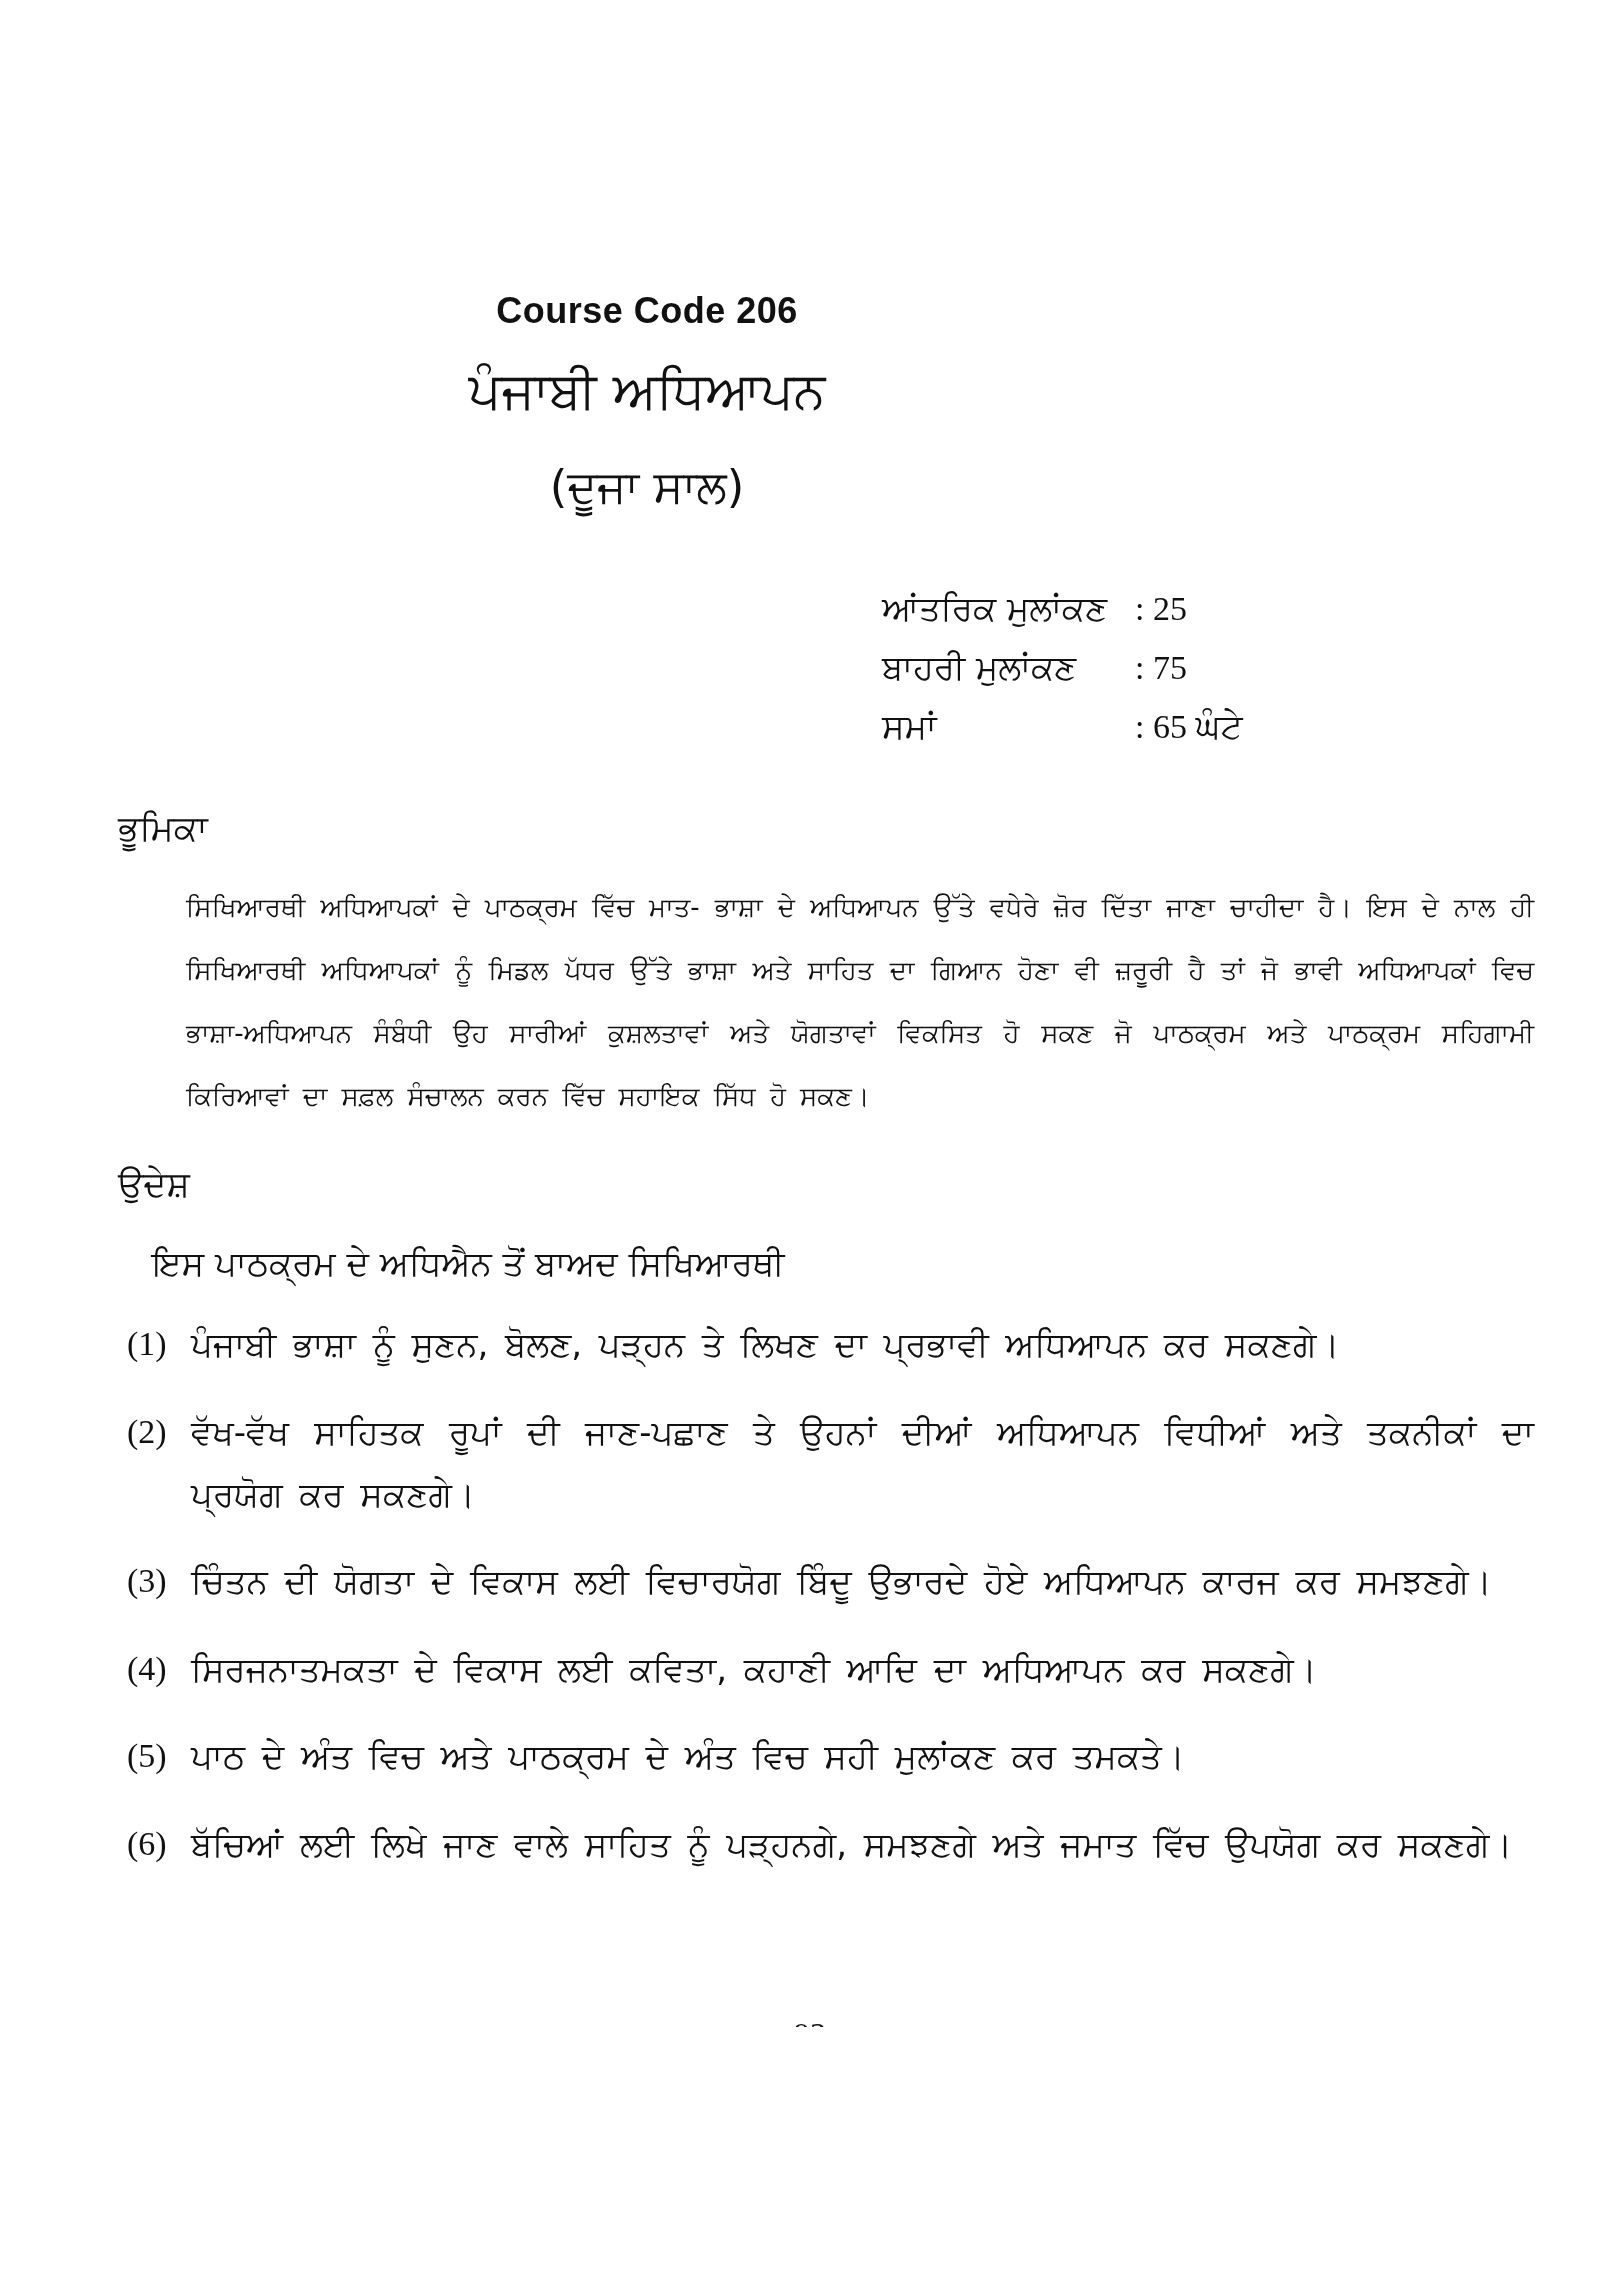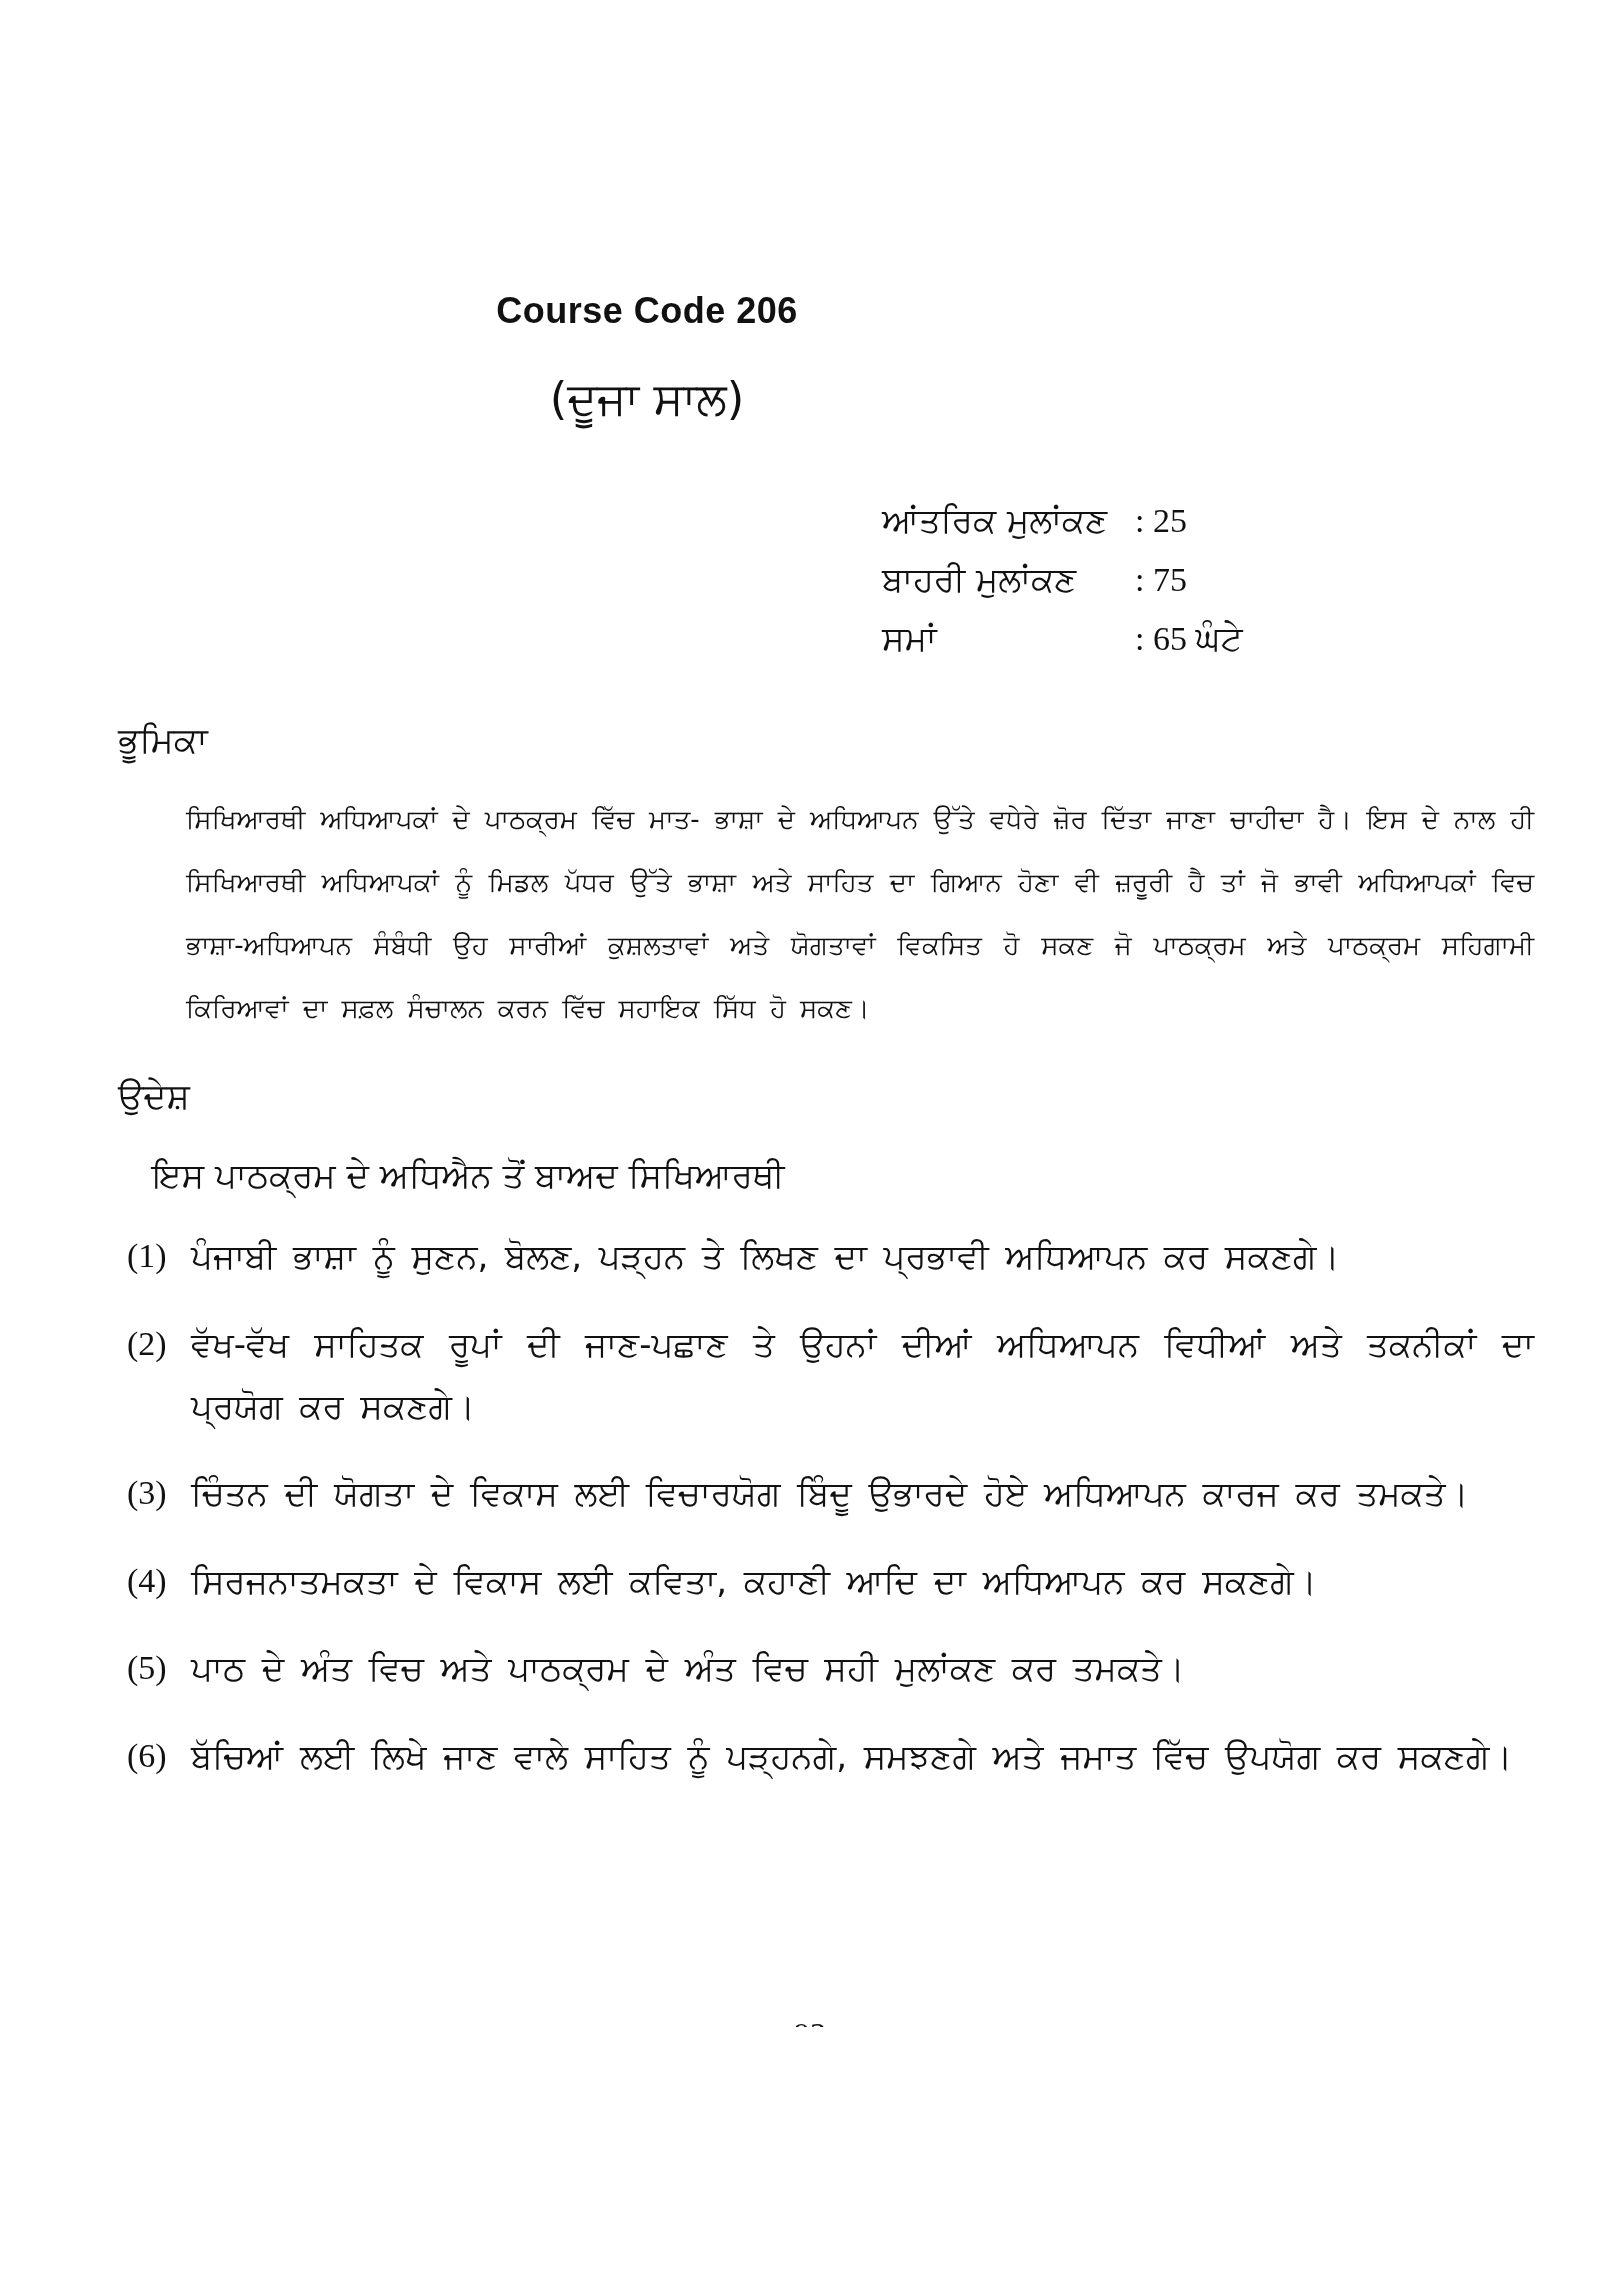--- a/index.html
+++ b/index.html
@@ -107,20 +107,21 @@
     font-size: 33px;
   }
 </style>
 </head>
 <body>
 
 <div class="page">
 
   <div class="heading-block">
     <div class="course-code">Course Code 206</div>
+    <div class="punjabi-title">ਪੰਜਾਬੀ ਅਧਿਆਪਨ</div>
     <div class="punjabi-subtitle">(ਦੂਜਾ ਸਾਲ)</div>
   </div>
 
   <div class="assessment">
     <div class="row">
       <span class="label">ਆਂਤਰਿਕ ਮੁਲਾਂਕਣ</span><span class="value">: 25</span>
     </div>
     <div class="row">
       <span class="label">ਬਾਹਰੀ ਮੁਲਾਂਕਣ</span><span class="value">: 75</span>
     </div>
@@ -139,21 +140,21 @@
     <li>
       <span class="num">(1)</span>
       <span>ਪੰਜਾਬੀ ਭਾਸ਼ਾ ਨੂੰ ਸੁਣਨ, ਬੋਲਣ, ਪੜ੍ਹਨ ਤੇ ਲਿਖਣ ਦਾ ਪ੍ਰਭਾਵੀ ਅਧਿਆਪਨ ਕਰ ਸਕਣਗੇ।</span>
     </li>
     <li>
       <span class="num">(2)</span>
       <span>ਵੱਖ-ਵੱਖ ਸਾਹਿਤਕ ਰੂਪਾਂ ਦੀ ਜਾਣ-ਪਛਾਣ ਤੇ ਉਹਨਾਂ ਦੀਆਂ ਅਧਿਆਪਨ ਵਿਧੀਆਂ ਅਤੇ ਤਕਨੀਕਾਂ ਦਾ ਪ੍ਰਯੋਗ ਕਰ ਸਕਣਗੇ।</span>
     </li>
     <li>
       <span class="num">(3)</span>
-      <span>ਚਿੰਤਨ ਦੀ ਯੋਗਤਾ ਦੇ ਵਿਕਾਸ ਲਈ ਵਿਚਾਰਯੋਗ ਬਿੰਦੂ ਉਭਾਰਦੇ ਹੋਏ ਅਧਿਆਪਨ ਕਾਰਜ ਕਰ ਤਮਕਤੇ।</span>
+      <span>ਚਿੰਤਨ ਦੀ ਯੋਗਤਾ ਦੇ ਵਿਕਾਸ ਲਈ ਵਿਚਾਰਯੋਗ ਬਿੰਦੂ ਉਭਾਰਦੇ ਹੋਏ ਅਧਿਆਪਨ ਕਾਰਜ ਕਰ ਸਮਝਣਗੇ।</span>
     </li>
     <li>
       <span class="num">(4)</span>
       <span>ਸਿਰਜਨਾਤਮਕਤਾ ਦੇ ਵਿਕਾਸ ਲਈ ਕਵਿਤਾ, ਕਹਾਣੀ ਆਦਿ ਦਾ ਅਧਿਆਪਨ ਕਰ ਸਕਣਗੇ।</span>
     </li>
     <li>
       <span class="num">(5)</span>
       <span>ਪਾਠ ਦੇ ਅੰਤ ਵਿਚ ਅਤੇ ਪਾਠਕ੍ਰਮ ਦੇ ਅੰਤ ਵਿਚ ਸਹੀ ਮੁਲਾਂਕਣ ਕਰ ਤਮਕਤੇ।</span>
     </li>
     <li>

